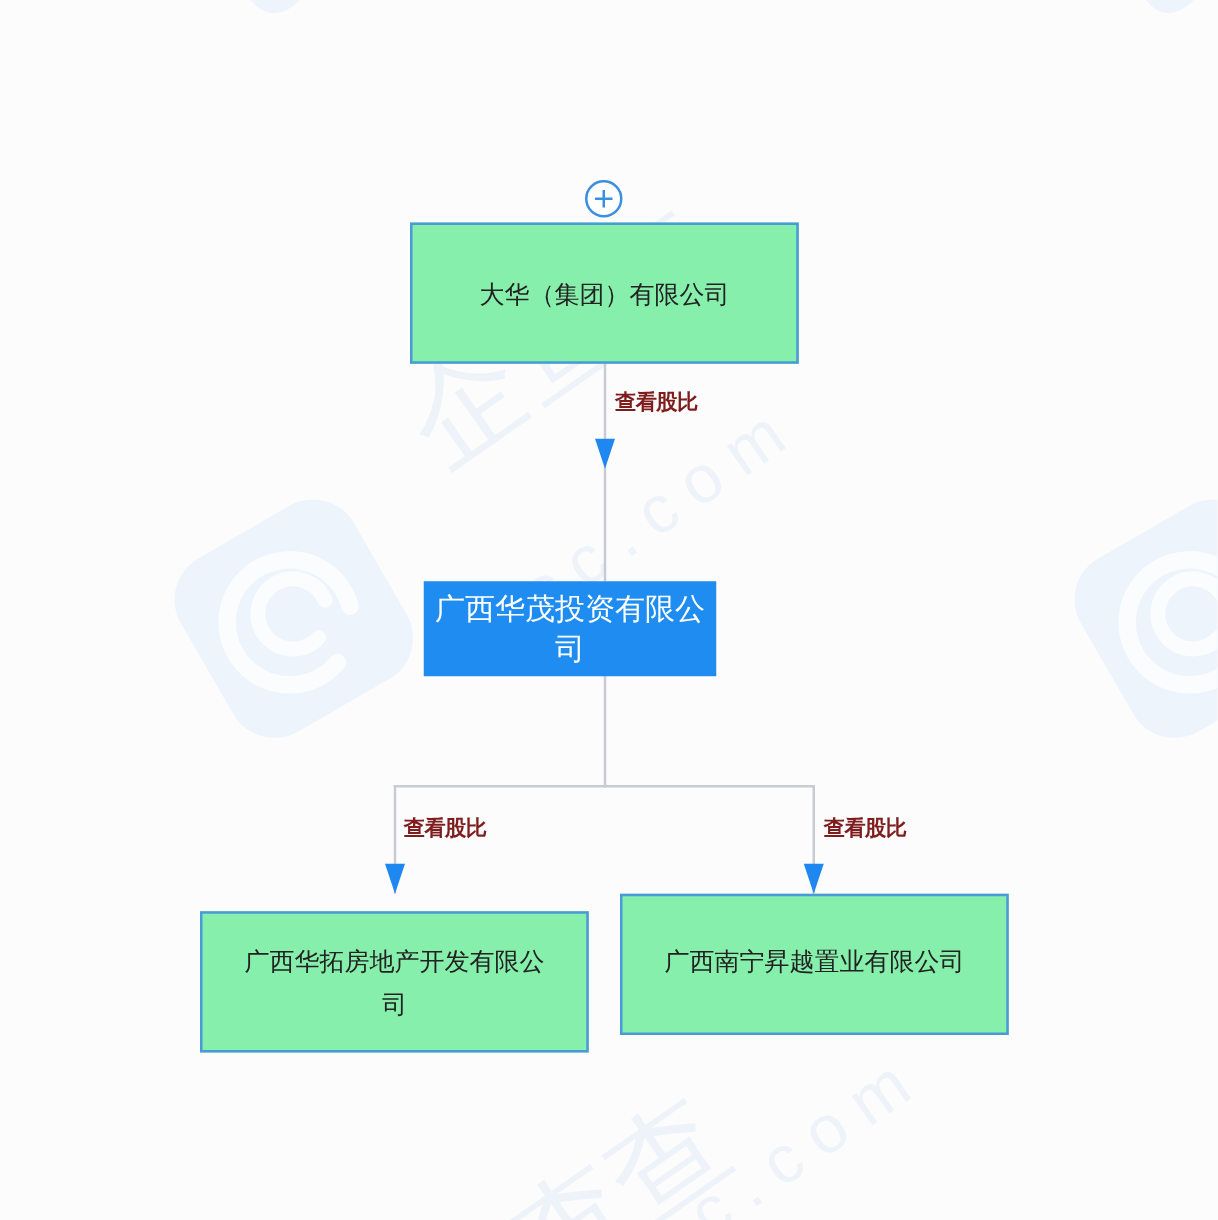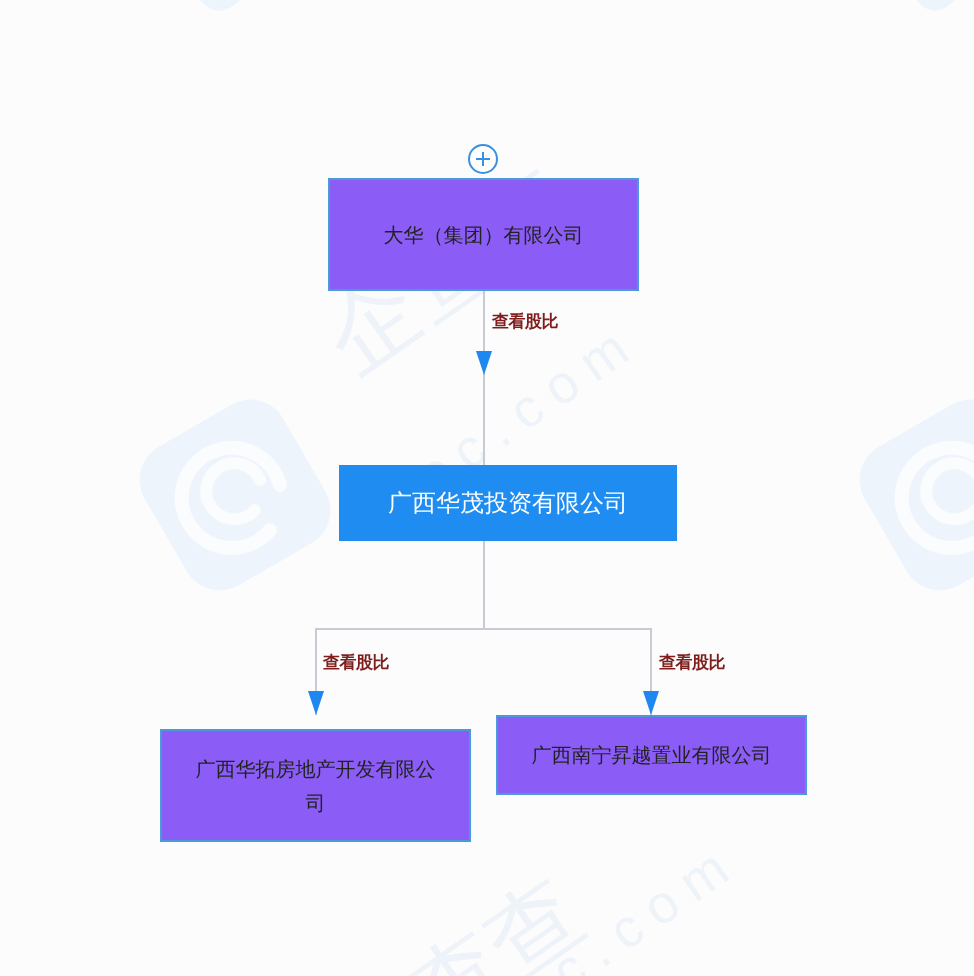--- a/index.html
+++ b/index.html
@@ -39,21 +39,21 @@
     }
     .node {
       position: absolute;
       box-sizing: border-box;
       display: flex;
       align-items: center;
       justify-content: center;
       text-align: center;
     }
     .node-outline {
-      background: #8b5cf6;
+      background: #86efac;
       border: 2px solid #4a9ad9;
       color: #222222;
       font-size: 20px;
       line-height: 34px;
       padding: 0 28px;
     }
     .node-primary {
       background: #1e8cf0;
       color: #ffffff;
       font-size: 24px;
@@ -126,25 +126,25 @@
 <div class="arrow" style="left:643px;top:691px;"></div>
 
 <div class="expand-btn"></div>
 
 <div class="node node-outline" style="left:328px;top:178px;width:311px;height:113px;">
   <span>大华（集团）有限公司</span>
 </div>
 
 <div class="ratio-link" style="left:492px;top:310px;">查看股比</div>
 
-<div class="node node-primary" style="left:339px;top:465px;width:338px;height:76px;">
+<div class="node node-primary" style="left:339px;top:465px;width:234px;height:76px;">
   <span>广西华茂投资有限公司</span>
 </div>
 
 <div class="ratio-link" style="left:323px;top:651px;">查看股比</div>
 <div class="ratio-link" style="left:659px;top:651px;">查看股比</div>
 
 <div class="node node-outline" style="left:160px;top:729px;width:311px;height:113px;">
   <span>广西华拓房地产开发有限公司</span>
 </div>
-<div class="node node-outline" style="left:496px;top:715px;width:311px;height:80px;">
+<div class="node node-outline" style="left:496px;top:715px;width:311px;height:113px;font-family:Liberation Mono, monospace;">
   <span>广西南宁昇越置业有限公司</span>
 </div>
 
 </body></html>

